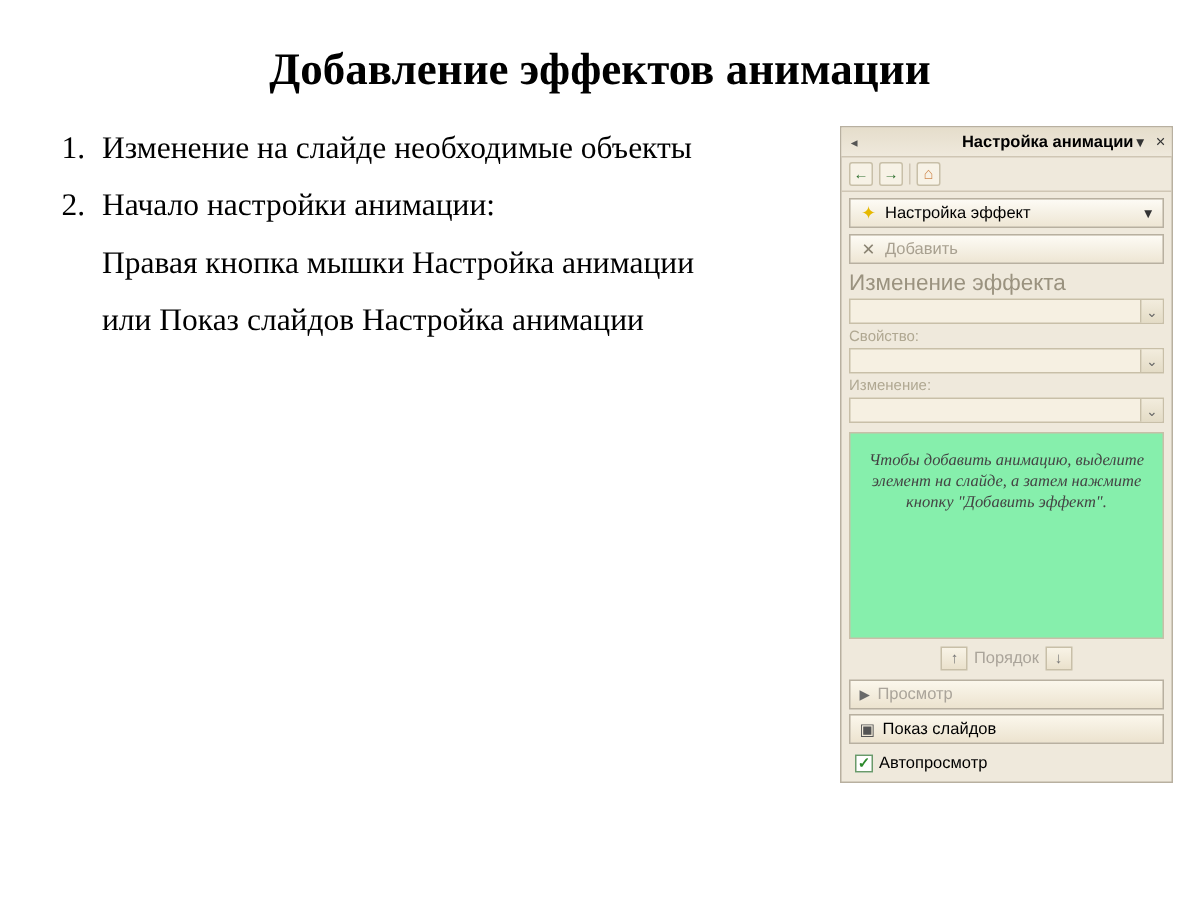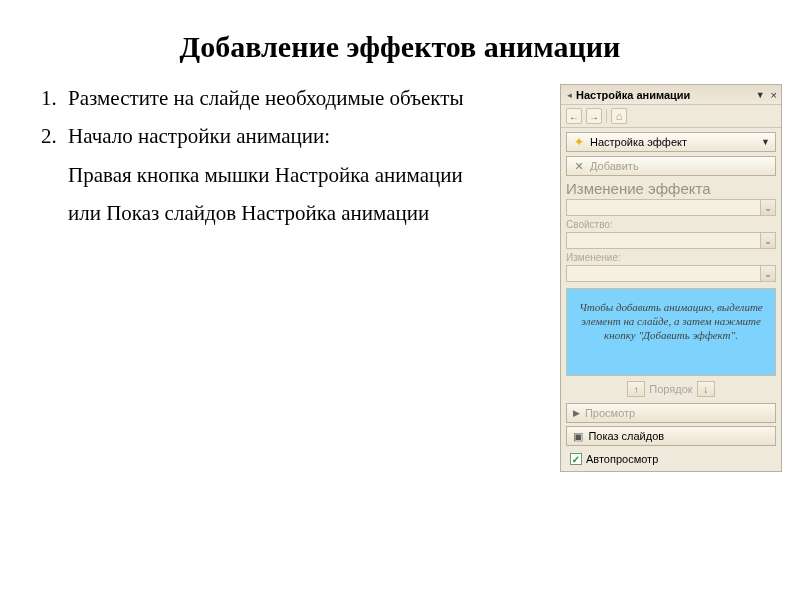--- a/index.html
+++ b/index.html
@@ -59,20 +59,21 @@
   }
   .tp-header .chev {
     width: 9px; height: 9px;
     display: inline-flex; align-items: center; justify-content: center;
     font-size: 9px; color: #555;
   }
   .tp-header .title {
     font-weight: bold;
     margin-left: 2px;
     flex: 1;
+    text-align: right;
   }
   .tp-header .menu-caret { font-size: 9px; color: #333; margin-right: 6px; }
   .tp-header .close { font-size: 11px; color: #333; cursor: default; }
   .tp-nav {
     display: flex;
     align-items: center;
     gap: 4px;
     padding: 3px 5px;
     border-bottom: 1px solid #cfc6b4;
   }
@@ -121,22 +122,22 @@
   .dropdown .dd-btn {
     width: 15px; height: 100%;
     border-left: 1px solid #c8bfa8;
     background: linear-gradient(#f2ecdd,#e4dcc6);
     display: inline-flex; align-items:center; justify-content:center;
     font-size: 9px; color: #666;
   }
   .hint-box {
     margin-top: 6px;
     border: 1px solid #c8bfa8;
-    background: #7dd3fc;
-    height: 88px;
+    background: #86efac;
+    height: 138px;
     padding: 12px 8px 4px 8px;
     text-align: center;
     font-style: italic;
     font-family: "Times New Roman", serif;
     font-size: 11px;
     color: #444;
     line-height: 1.25;
   }
   .reorder-row {
     display: flex; align-items: center; justify-content: center;
@@ -180,21 +181,21 @@
   }
 </style>
 </head>
 <body>
 
 <h1 class="slide-title">Добавление эффектов анимации</h1>
 
 <div class="content-area">
   <div class="text-col">
     <ol>
-      <li>Разместите на слайде необходимые объекты</li>
+      <li>Изменение на слайде необходимые объекты</li>
       <li>Начало настройки анимации:</li>
     </ol>
     <p class="unnum">Правая кнопка мышки Настройка анимации</p>
     <p class="unnum">или Показ слайдов Настройка анимации</p>
   </div>
 
   <div class="panel-col">
     <div class="task-pane">
 
       <div class="tp-header">

